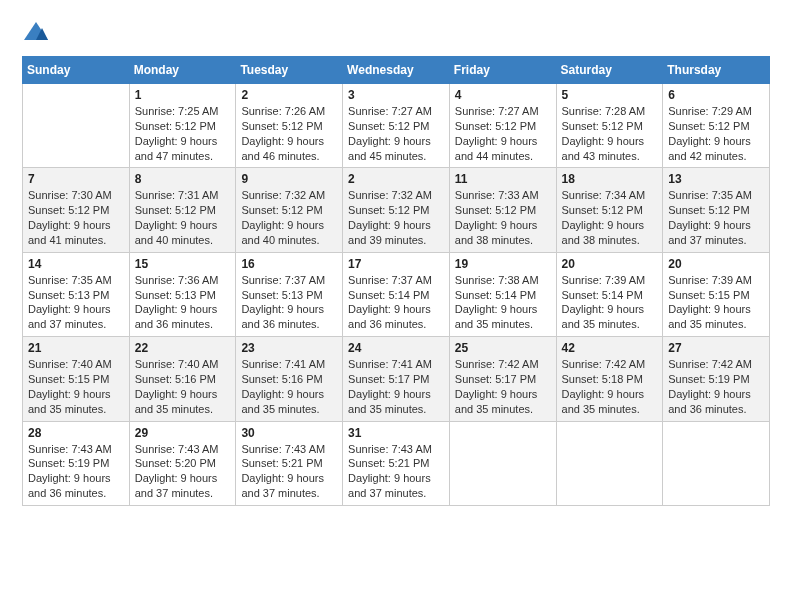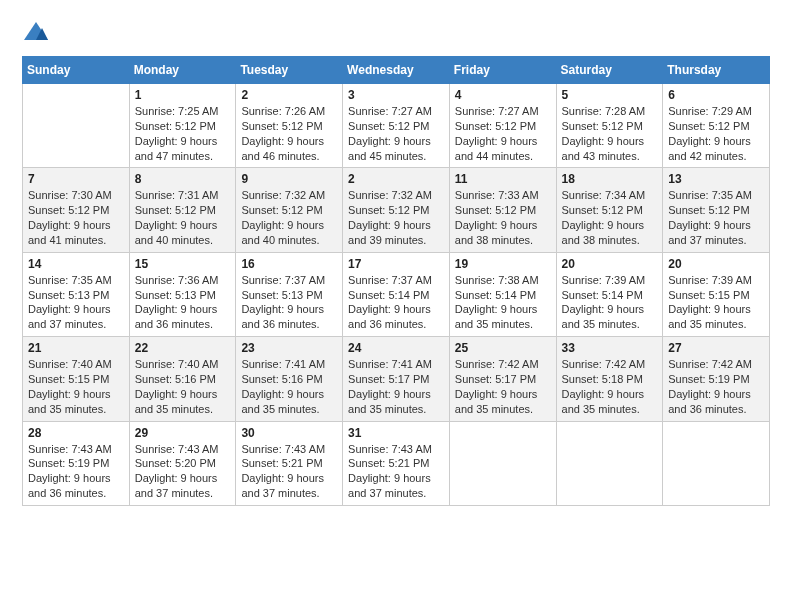--- a/index.html
+++ b/index.html
@@ -241,21 +241,21 @@
           </td>
           <td>
             <span class="day-num">24</span>
             <div class="day-info">Sunrise: 7:41 AM<br>Sunset: 5:17 PM<br>Daylight: 9 hours<br>and 35 minutes.</div>
           </td>
           <td>
             <span class="day-num">25</span>
             <div class="day-info">Sunrise: 7:42 AM<br>Sunset: 5:17 PM<br>Daylight: 9 hours<br>and 35 minutes.</div>
           </td>
           <td>
-            <span class="day-num">33</span>
+            <span class="day-num">42</span>
             <div class="day-info">Sunrise: 7:42 AM<br>Sunset: 5:18 PM<br>Daylight: 9 hours<br>and 35 minutes.</div>
           </td>
           <td>
             <span class="day-num">27</span>
             <div class="day-info">Sunrise: 7:42 AM<br>Sunset: 5:19 PM<br>Daylight: 9 hours<br>and 36 minutes.</div>
           </td>
         </tr>
         <tr class="row-white">
           <td>
             <span class="day-num">28</span>

